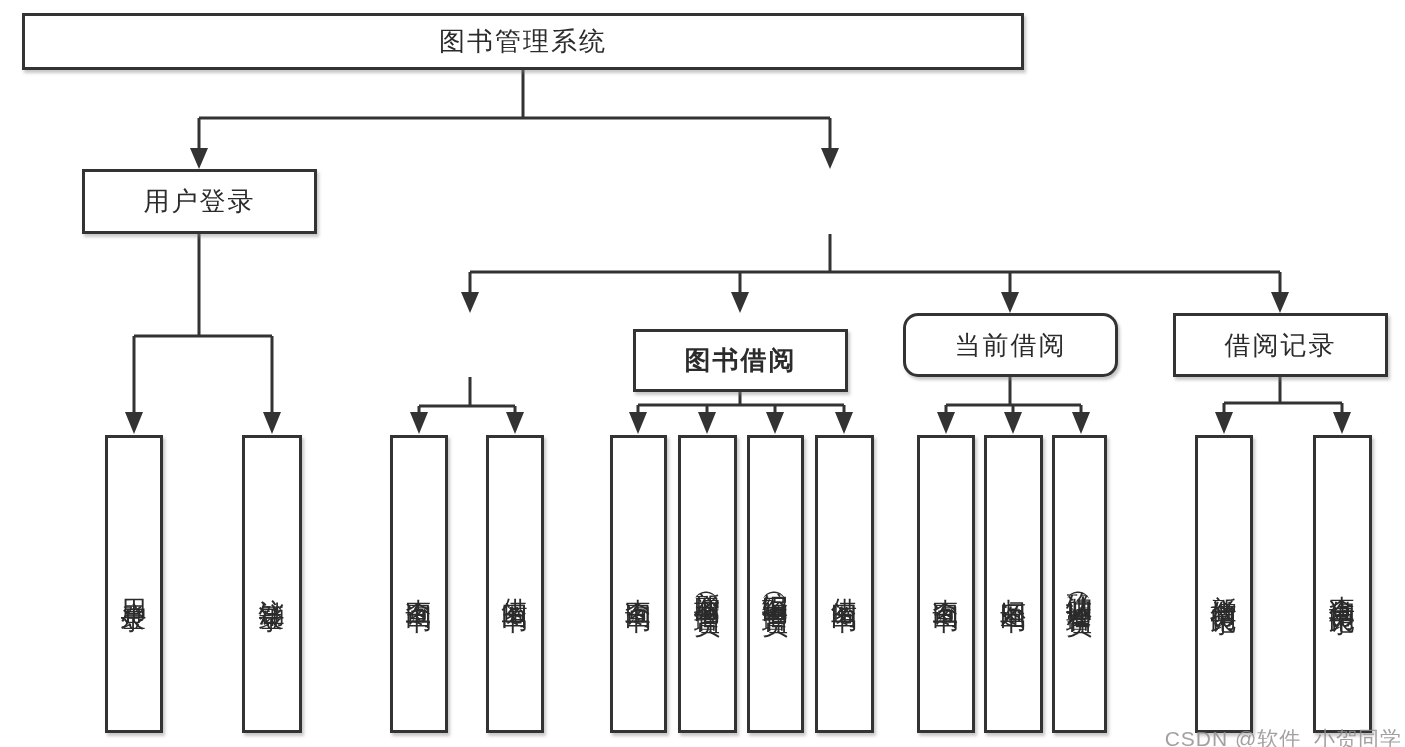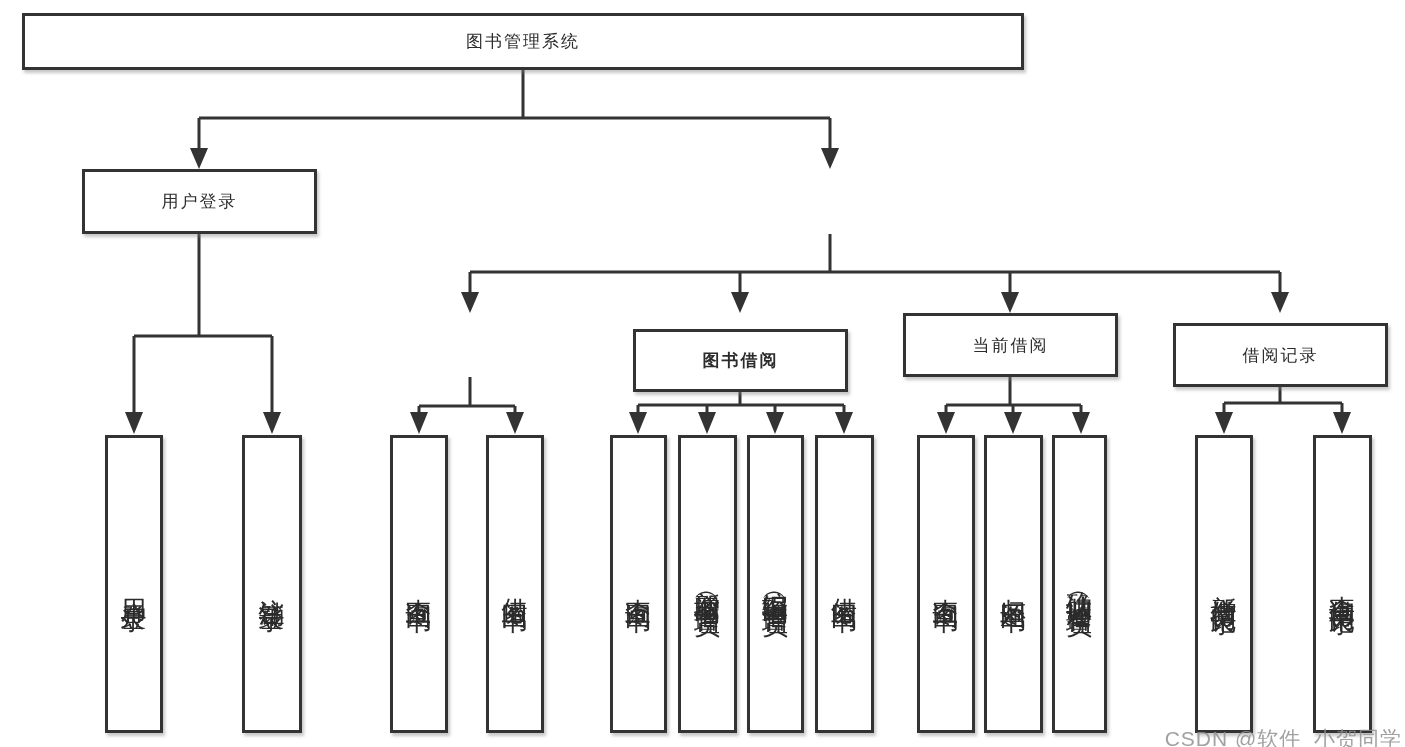--- a/index.html
+++ b/index.html
@@ -29,41 +29,41 @@
     border: 3px solid #333333;
     background: #ffffff;
     box-shadow: 2px 3px 3px rgba(130,130,130,0.45);
     display: flex;
     align-items: center;
     justify-content: center;
     color: #2b2b2b;
     z-index: 2;
   }
   .hnode {
-    font-size: 17px;
+    font-size: 26px;
     letter-spacing: 2px;
   }
   .leaf {
     top: 435px;
     height: 298px;
     writing-mode: vertical-rl;
     text-orientation: mixed;
     font-size: 26px;
     letter-spacing: 3px;
     line-height: 1;
     padding: 4px 0;
   }
   
   .n-root            { left: 22px;   top: 13px;  width: 1002px; height: 57px; }
   .n-user-login      { left: 82px;   top: 169px; width: 235px;  height: 65px; }
   .n-book-mgmt       { left: 713px;  top: 169px; width: 234px;  height: 65px; }
   .n-new-books       { left: 362px;  top: 313px; width: 215px;  height: 64px; }
   .n-book-borrow     { left: 633px;  top: 329px; width: 215px;  height: 63px; font-weight: bold; }
-  .n-current-borrow  { left: 903px;  top: 313px; width: 215px;  height: 64px; }
-  .n-borrow-records  { left: 1173px; top: 323px; width: 215px;  height: 64px; }
+  .n-current-borrow  { left: 903px;  top: 313px; width: 215px;  height: 64px; border-radius: 15px; }
+  .n-borrow-records  { left: 1173px; top: 313px; width: 215px;  height: 64px; }
   
   .l-1  { left: 105px;  width: 58px; }
   .l-2  { left: 242px;  width: 60px; }
   .l-3  { left: 390px;  width: 58px; }
   .l-4  { left: 486px;  width: 58px; }
   .l-5  { left: 610px;  width: 57px; }
   .l-6  { left: 678px;  width: 59px; }
   .l-7  { left: 747px;  width: 57px; }
   .l-8  { left: 815px;  width: 59px; }
   .l-9  { left: 917px;  width: 58px; }

